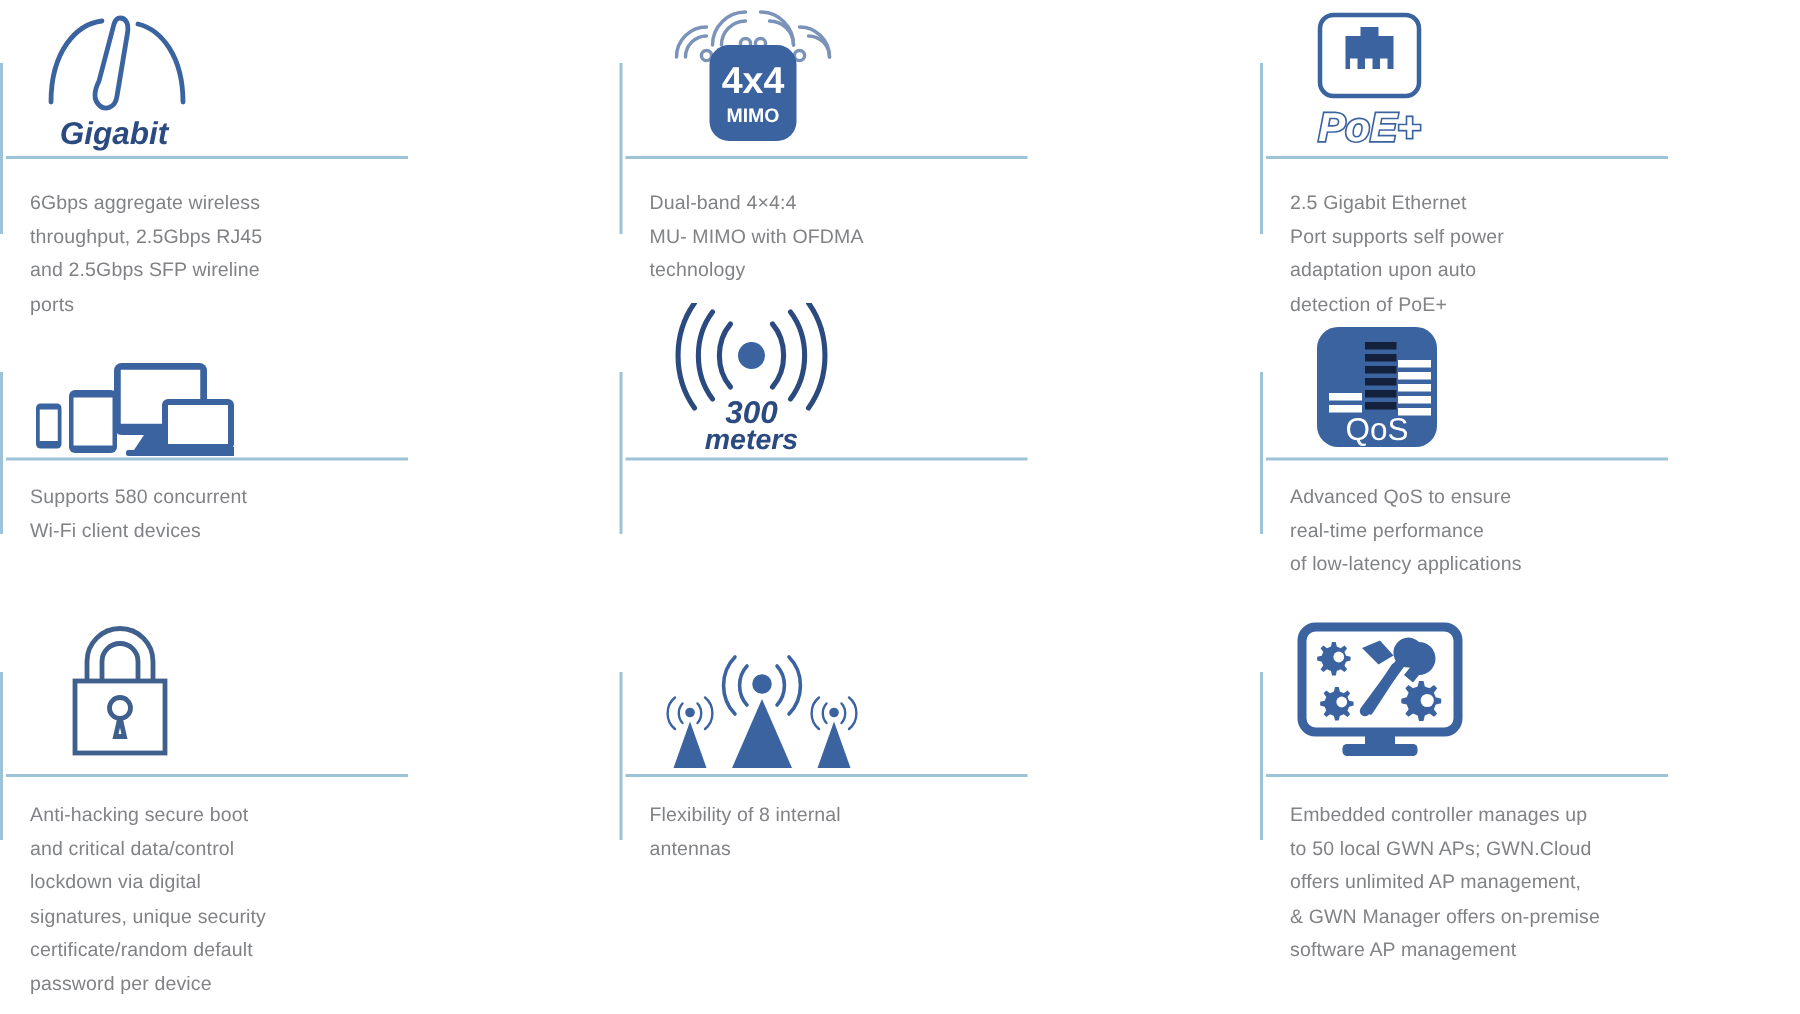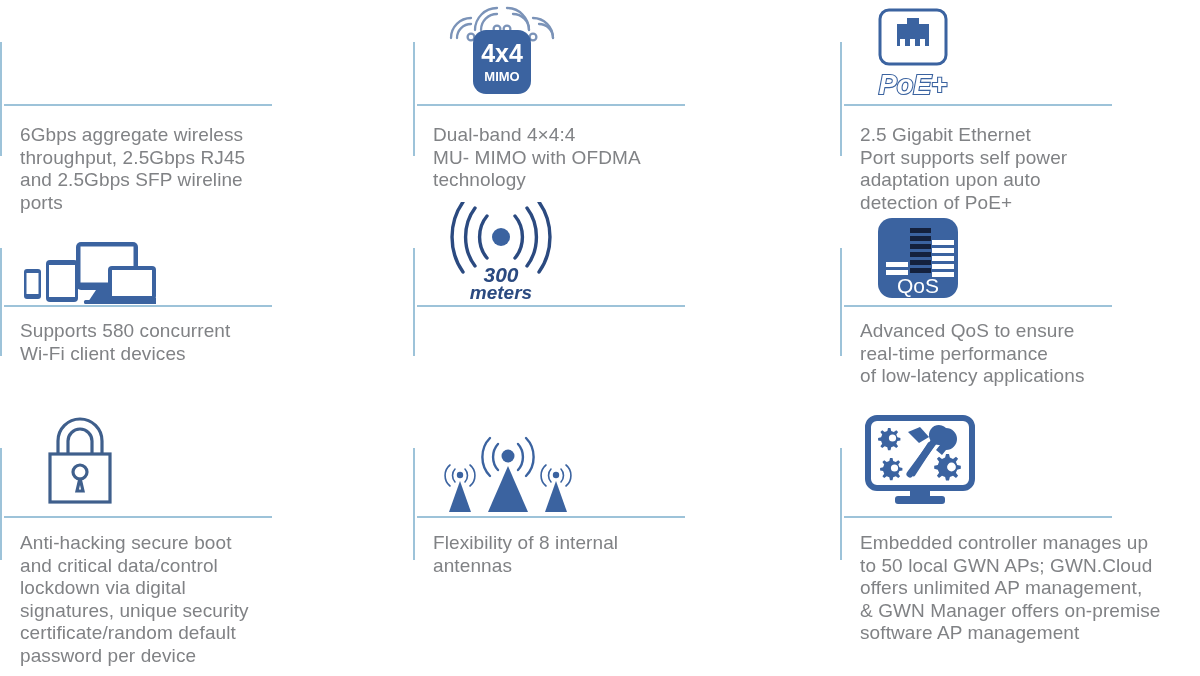--- a/index.html
+++ b/index.html
@@ -41,21 +41,21 @@
     left:18px;top:0;
     height:104px;
     display:flex;align-items:flex-end;
   }
   .cell.r2 .icon-wrap{top:8px;height:96px;}
   .cell.r3 .icon-wrap{top:10px;height:96px;}
   .desc{
     position:absolute;
     left:20px;
     color:#808285;
-    font-size:19px;
+    font-size:13px;
     line-height:22.5px;
     letter-spacing:0.1px;
     white-space:pre-line;
   }
   
   .c1 .hrule{left:4px;width:268px;}
   .c2 .hrule{left:4px;width:268px;}
   .c3 .hrule{left:4px;width:268px;}
 
   .c1 .desc{left:20px;}
@@ -76,20 +76,30 @@
   svg{display:block;}
 </style>
 </head>
 <body>
 
 <div class="grid">
 
   <div class="cell c1 r1">
     <div class="vrule"></div>
     <div class="hrule"></div>
+    <div class="icon-wrap">
+      <svg width="118" height="100" viewBox="0 0 118 100">
+        <g fill="none" stroke="#3b63a0" stroke-width="3.2" stroke-linecap="round">
+          <path d="M16 64 C16 30, 33 12, 50 10"></path>
+          <path d="M104 64 C104 34, 90 16, 74 12"></path>
+        </g>
+        <path d="M62 8 C66 8, 68 12, 67 18 L60 60 C59 68, 52 70, 48 66 C44 62, 45 56, 48 50 L58 12 C59 9, 60 8, 62 8 Z" fill="none" stroke="#3b63a0" stroke-width="3.2" stroke-linejoin="round"></path>
+        <text x="58" y="92" text-anchor="middle" font-family="'Liberation Sans', sans-serif" font-size="21" font-weight="bold" font-style="italic" fill="#2b4a80">Gigabit</text>
+      </svg>
+    </div>
     <div class="desc">6Gbps aggregate wireless
 throughput, 2.5Gbps RJ45
 and 2.5Gbps SFP wireline
 ports</div>
   </div>
 
   <div class="cell c2 r1">
     <div class="vrule"></div>
     <div class="hrule"></div>
     <div class="icon-wrap" style="left:24px;">

